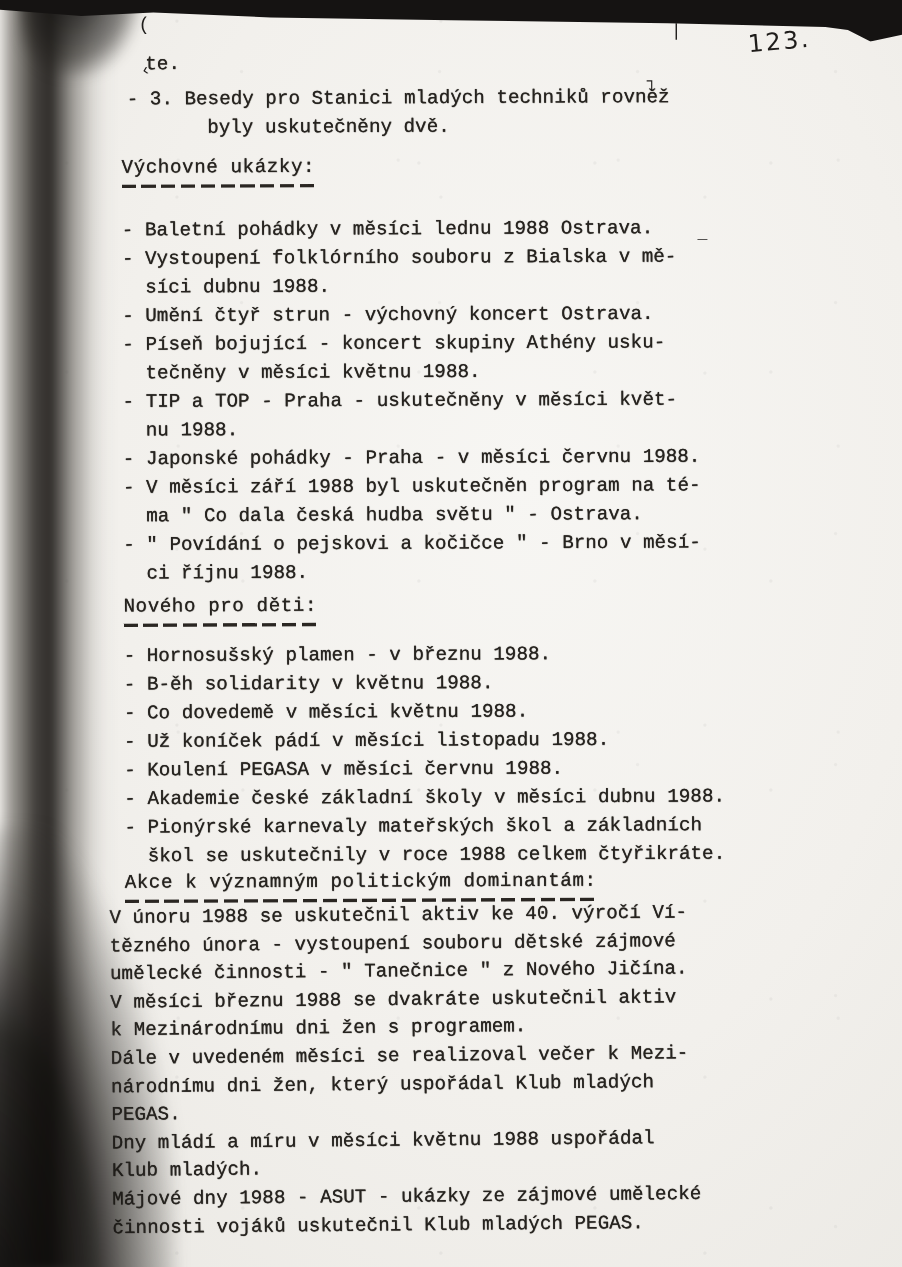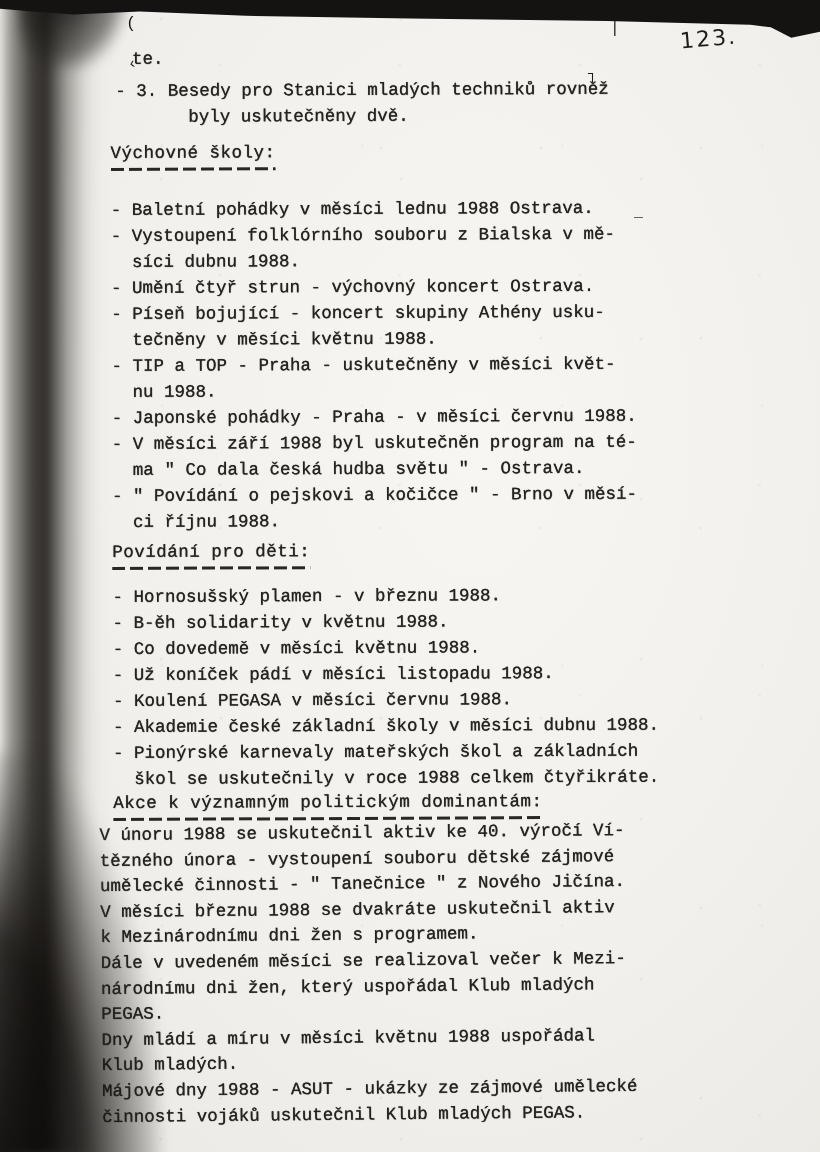--- a/index.html
+++ b/index.html
@@ -98,41 +98,41 @@
   <span class="mark m4">┐</span>
   <span class="mark m5">_</span>
 
   <div class="content">
 
     <div class="frag">te.</div>
     <div class="li-deep">- 3. Besedy pro Stanici mladých techniků rovněž
 byly uskutečněny dvě.</div>
 
     <div class="h1-wrap">
-      <span class="heading">Výchovné školy:</span>
+      <span class="heading">Výchovné ukázky:</span>
     </div>
     <div class="list">
 
     <div class="li">- Baletní pohádky v měsíci lednu 1988 Ostrava.</div>
         <div class="li">- Vystoupení folklórního souboru z Bialska v mě-
 síci dubnu 1988.</div>
         <div class="li">- Umění čtyř strun - výchovný koncert Ostrava.</div>
         <div class="li">- Píseň bojující - koncert skupiny Athény usku-
 tečněny v měsíci květnu 1988.</div>
         <div class="li">- TIP a TOP - Praha - uskutečněny v měsíci květ-
 nu 1988.</div>
         <div class="li">- Japonské pohádky - Praha - v měsíci červnu 1988.</div>
         <div class="li">- V měsíci září 1988 byl uskutečněn program na té-
 ma " Co dala česká hudba světu " - Ostrava.</div>
         <div class="li">- " Povídání o pejskovi a kočičce " - Brno v měsí-
 ci říjnu 1988.</div>
       </div>
 
     <div class="h2-wrap">
-      <span class="heading">Povídání pro děti:</span>
+      <span class="heading">Nového pro děti:</span>
     </div>
     <div class="list">
 
     <div class="li">- Hornosušský plamen - v březnu 1988.</div>
         <div class="li">- B-ěh solidarity v květnu 1988.</div>
         <div class="li">- Co dovedemě v měsíci květnu 1988.</div>
         <div class="li">- Už koníček pádí v měsíci listopadu 1988.</div>
         <div class="li">- Koulení PEGASA v měsíci červnu 1988.</div>
         <div class="li">- Akademie české základní školy v měsíci dubnu 1988.</div>
         <div class="li">- Pionýrské karnevaly mateřských škol a základních

